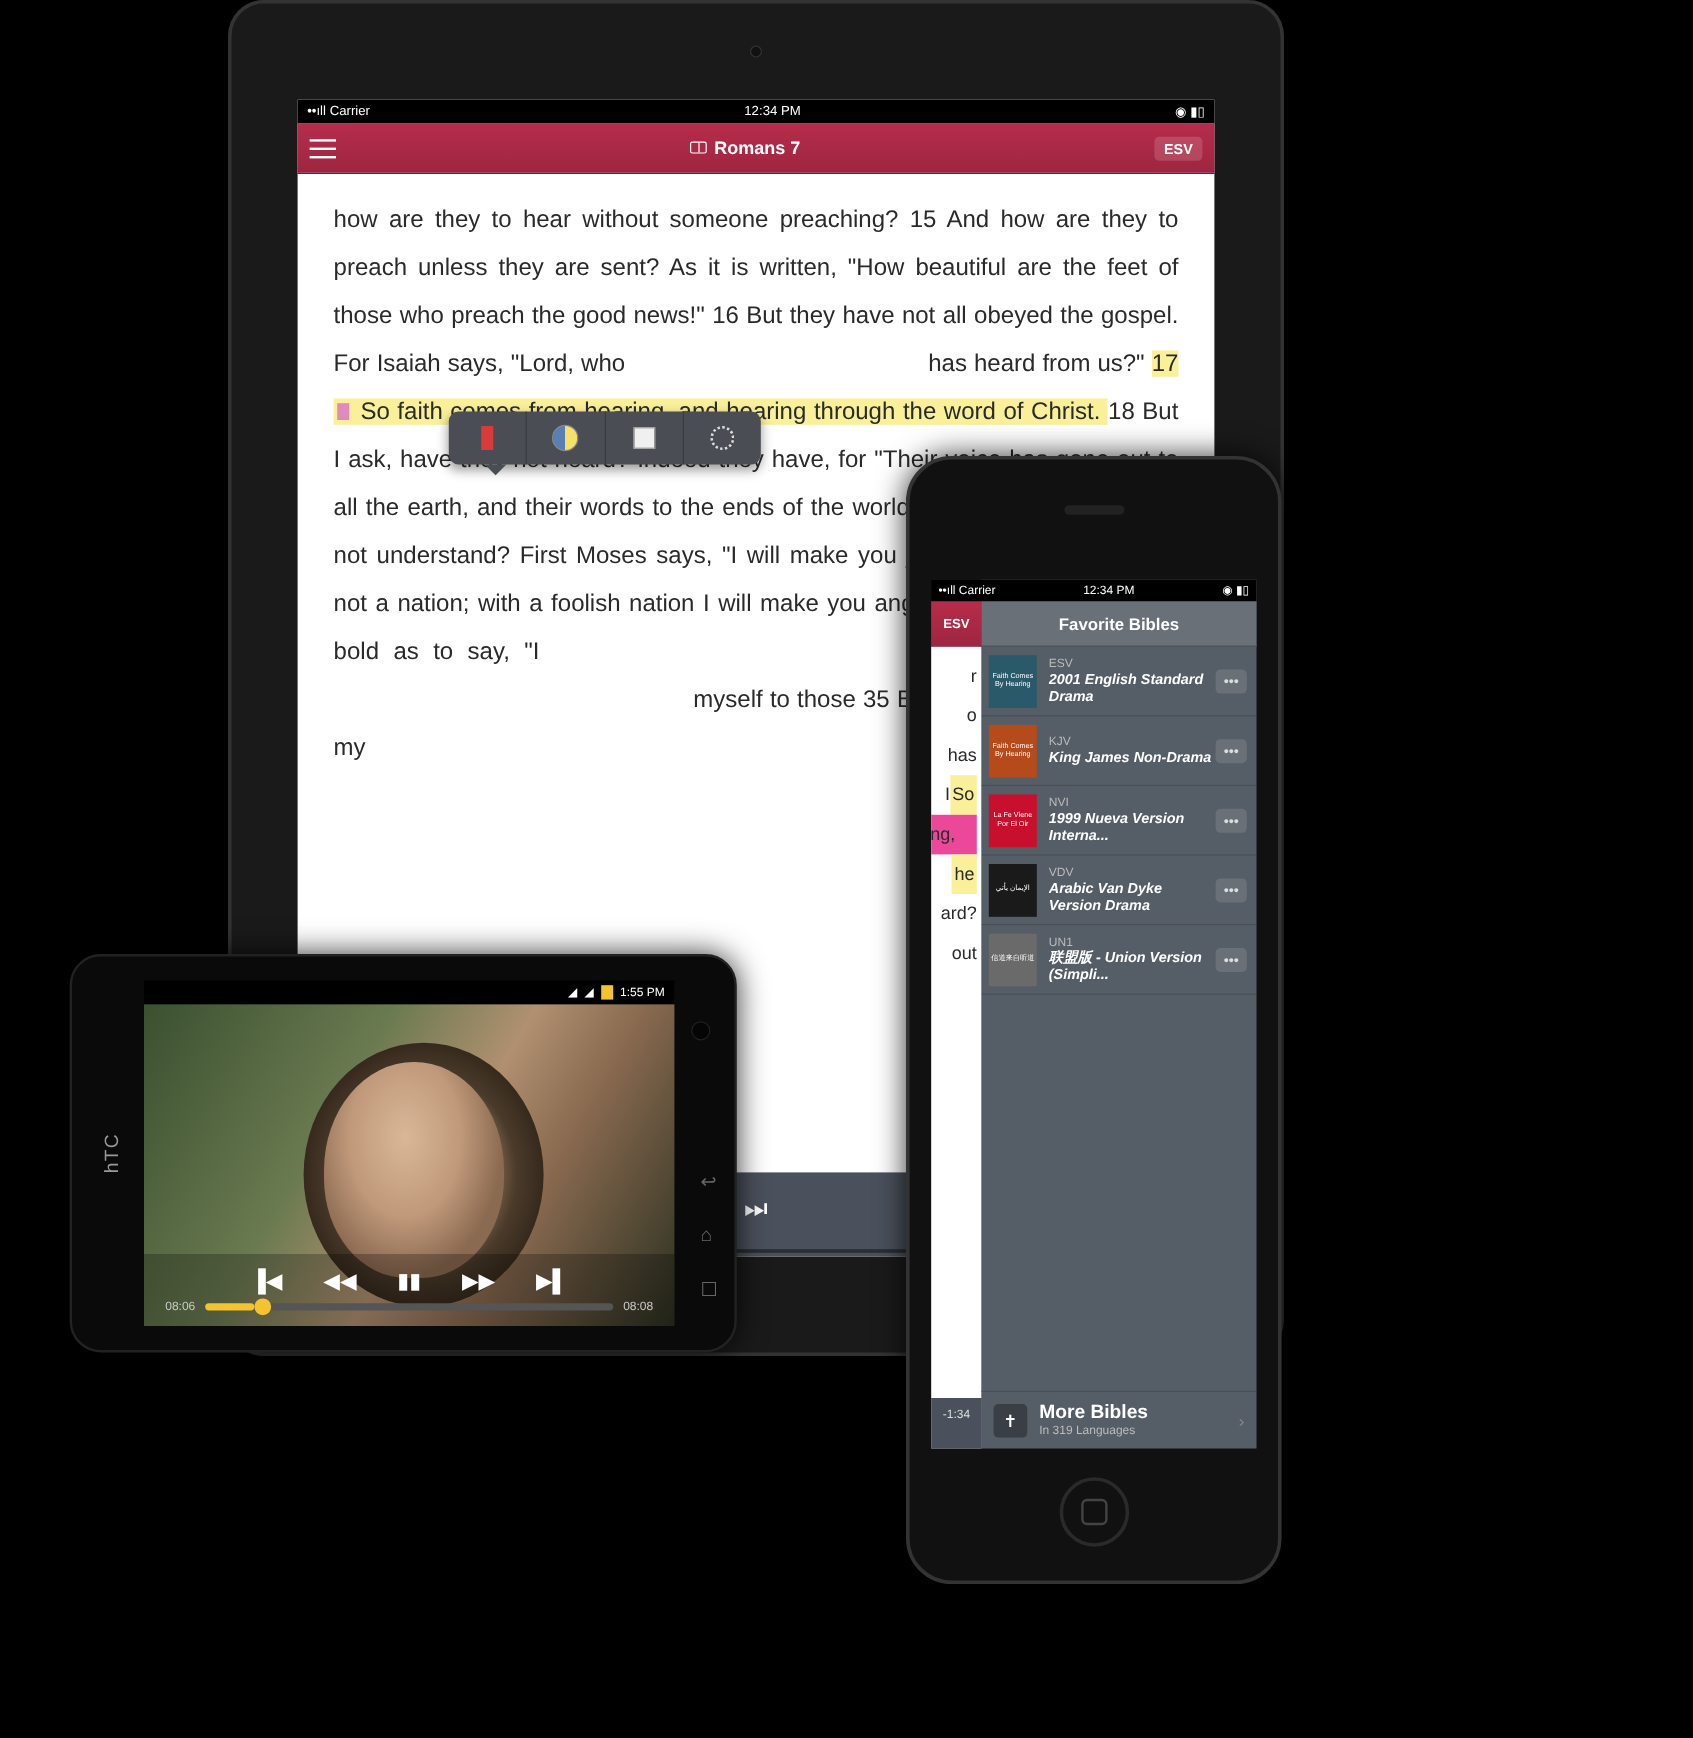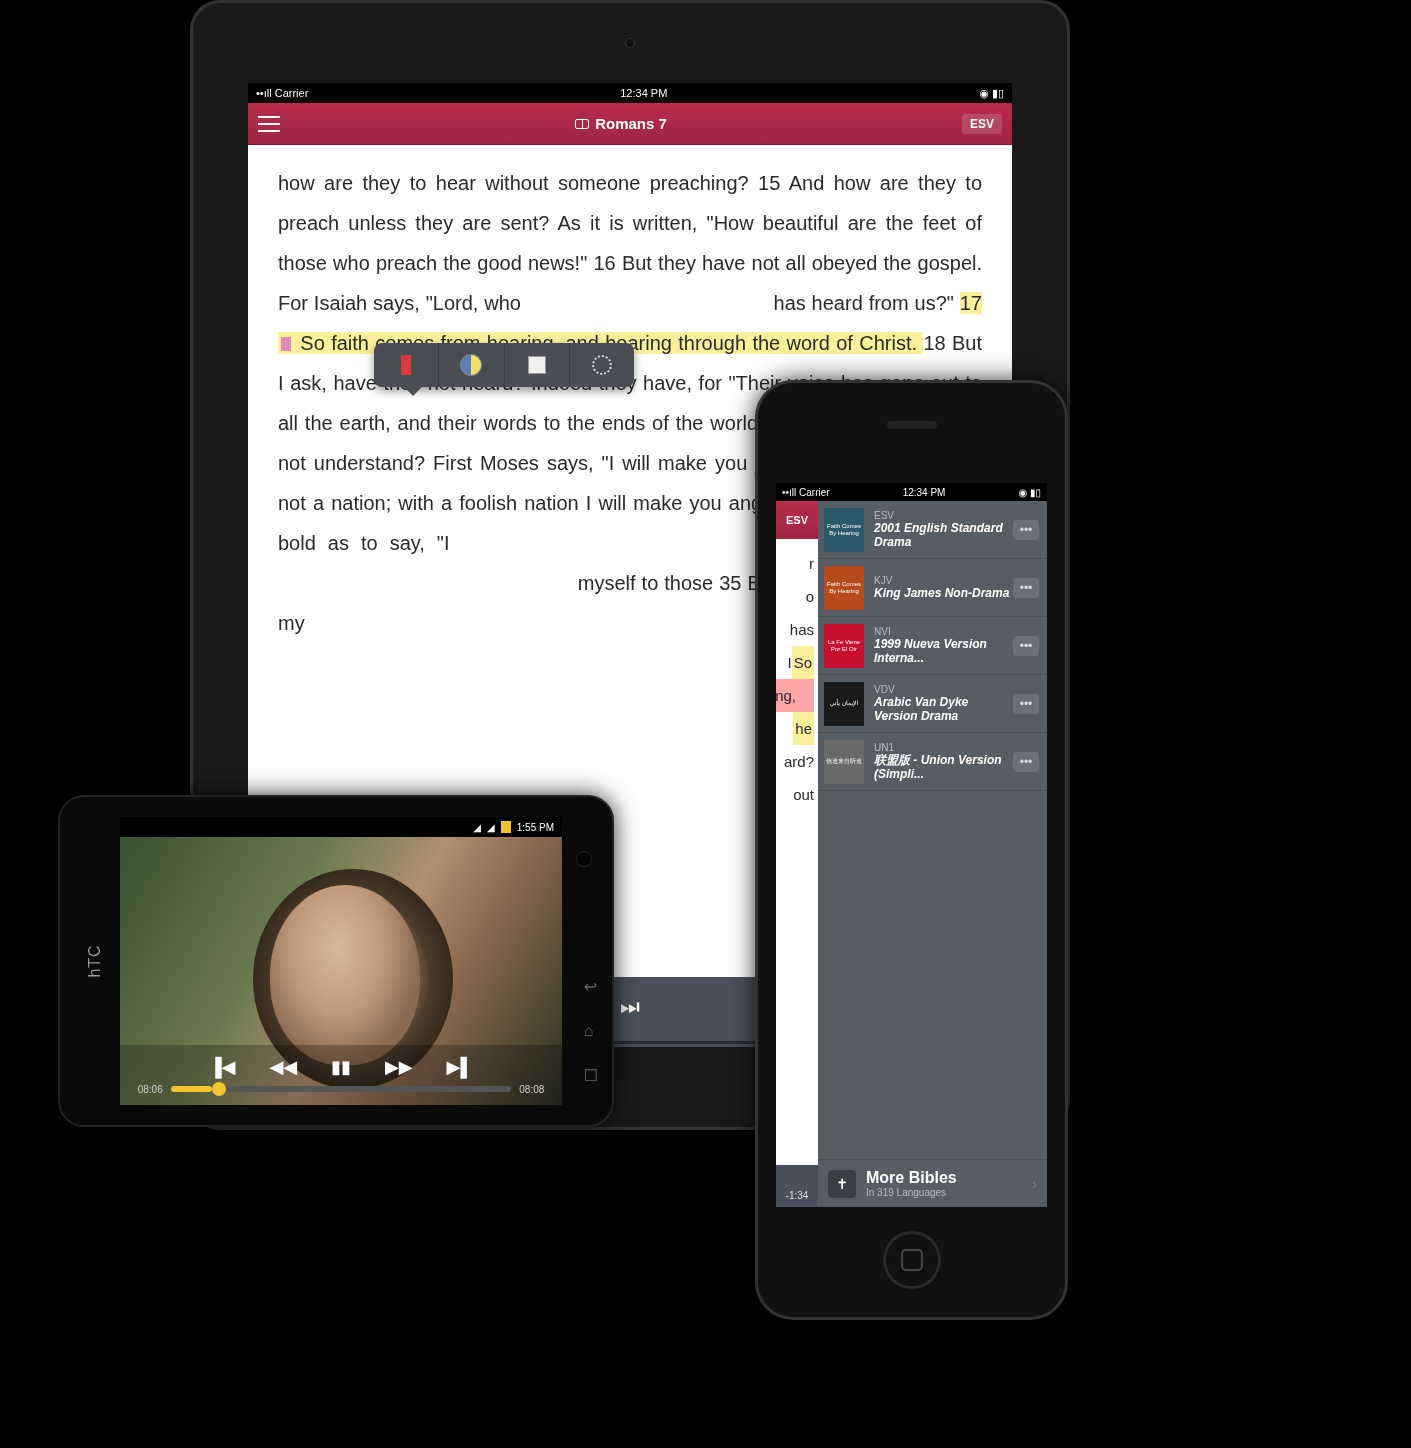--- a/index.html
+++ b/index.html
@@ -182,21 +182,21 @@
   .more-bibles .txt { flex:1; }
   .more-bibles .chev { color:#888; font-size:14px; }
   .iphone-left-body {
     flex:1; background:#fff; color:#2a2a2a; font-size:15px;
     padding:8px 4px 0 8px; line-height:2.2; overflow:hidden;
   }
   .iphone-left-body div { text-align:right; }
   .iphone-audio {
     position:absolute; left:0; bottom:0; width:42px; height:42px;
     background:rgba(60,66,78,0.92); color:#ddd; font-size:10px;
-    display:flex; align-items:flex-end; justify-content:center; padding-bottom:6px;
+    display:flex; align-items:flex-end; justify-content:center; padding-bottom:22px;
   }
 
   
   .htc {
     position:absolute; left:58px; top:795px;
     width:556px; height:332px;
     background:#0a0a0a; border:2px solid #222; border-radius:26px;
     box-shadow:0 0 25px rgba(0,0,0,0.8);
   }
   .htc-logo {
@@ -321,31 +321,32 @@
       <span>◉ ▮▯</span>
     </div>
 
     <div class="iphone-left" style="padding-top:18px;">
       <div class="esv-tab">ESV</div>
       <div class="iphone-left-body" id="iphone-frags">
           <div>r</div>
           <div>o</div>
           <div>has</div>
           <div style="background: rgb(250, 240, 154); display: inline-block; float: right; clear: both; padding: 0px 2px;">So</div>
-          <div style="background: #fca5a5; display: inline-block; float: right; clear: both; padding: 0px 18px;">ng,</div>
+          <div style="background: #ec4899; display: inline-block; float: right; clear: both; padding: 0px 18px;">ng,</div>
           <div style="background: rgb(250, 240, 154); display: inline-block; float: right; clear: both; padding: 0px 2px;">he</div>
           <div>I</div>
           <div>ard?</div>
           <div></div>
           <div>out</div>
         </div>
       <div class="iphone-audio">-1:34</div>
     </div>
 
     <div class="iphone-right" style="padding-top:18px;">
+      <div class="fave-header">Favorite Bibles</div>
       <div id="bibles-list" style="flex:1; overflow:hidden;">
           <div class="bible-item">
             <div class="bible-thumb" style="background:#2a5a6a">Faith Comes By Hearing</div>
             <div class="bible-text">
               <div class="bible-code">ESV</div>
               <div class="bible-title">2001 English Standard Drama</div>
             </div>
             <div class="more-dots">•••</div>
           </div>
           <div class="bible-item">

